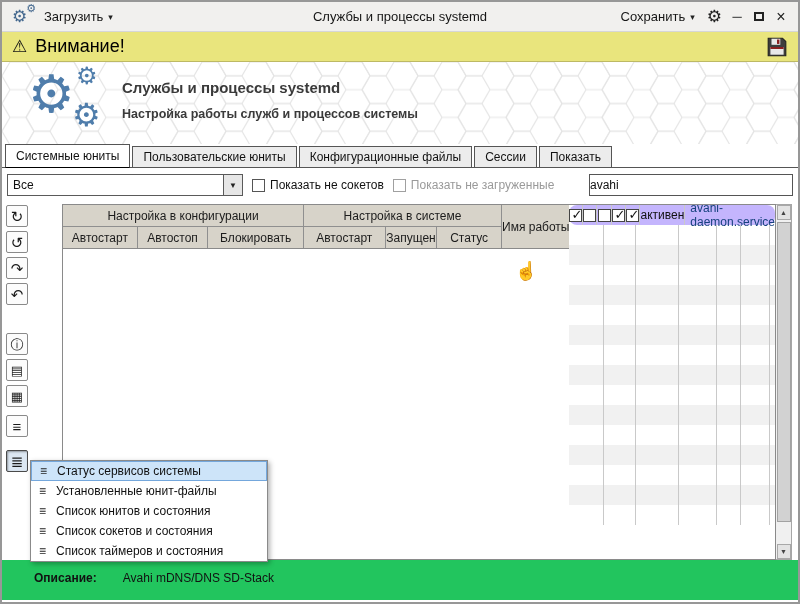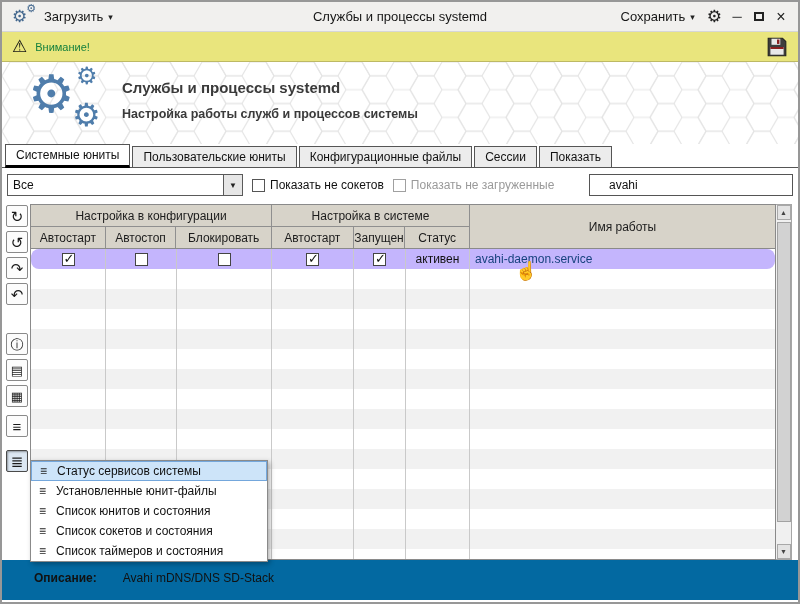--- a/index.html
+++ b/index.html
@@ -18,62 +18,62 @@
   .tb-btn { display:flex; align-items:center; gap:5px; background:transparent; border:none; font-family:inherit; font-size:13px; color:#161616; cursor:default; }
   .dd { font-size:9px; color:#222; }
   .tb-gear { font-size:17px; color:#222; margin-left:4px; }
   .winctl { display:inline-flex; align-items:center; justify-content:center; width:14px; height:16px; font-size:13px; color:#222; }
   .max-icon { width:10px; height:9px; border:2px solid #222; }
   .close { font-size:16px; }
 
   
   .warnbar { height:30px; background:#e9e57d; border-bottom:1px solid #bdb964; display:flex; align-items:center; gap:8px; padding:0 10px; }
   .warn-icon { font-size:17px; color:#141414; line-height:1; }
-  .warn-label { font-size:11px; color:#15803d; }
+  .warn-label { font-size:18px; color:#000000; }
   .save-file { margin-left:auto; display:flex; align-items:center; }
 
   
   .hero { position:relative; height:82px; background:#fff; overflow:hidden; }
   .hex-bg { position:absolute; inset:0; width:100%; height:100%; }
   .gears { position:absolute; left:26px; top:0px; width:96px; height:82px; color:#4f7dab; }
   .gear-big { position:absolute; left:0; top:4px; font-size:52px; line-height:56px; }
   .gear-sm1 { position:absolute; left:48px; top:0px; font-size:24px; }
   .gear-sm2 { position:absolute; left:44px; top:34px; font-size:32px; }
   .hero-title { position:absolute; left:120px; top:17px; font-size:15px; font-weight:bold; color:#3a3a3a; white-space:nowrap; }
   .hero-sub { position:absolute; left:120px; top:45px; font-size:12.5px; font-weight:bold; color:#3a3a3a; white-space:nowrap; }
 
   
   .tabbar { height:24px; display:flex; align-items:flex-end; padding-left:3px; background:#fff; border-bottom:1px solid #555; }
   .tab { position:relative; display:flex; align-items:center; height:21px; padding:0 10px; font-size:12px; color:#111; background:#ececec; border:1px solid #555; border-bottom:none; margin-right:2px; white-space:nowrap; }
-  .tab.active { height:24px; background:#fff; z-index:2; margin-bottom:-1px; border-bottom:3px solid #000000; }
+  .tab.active { height:24px; background:#fff; z-index:2; margin-bottom:-1px; border-bottom:1px solid #000000; }
 
   
   .filterbar { height:34px; display:flex; align-items:center; gap:9px; padding:0 5px; background:#fff; }
   .combo { width:236px; height:22px; border:1px solid #5a5a5a; background:#fff; display:flex; align-items:stretch; }
   .combo-value { flex:1; display:flex; align-items:center; padding:0 5px; font-size:12px; }
   .combo-btn { width:19px; border-left:1px solid #5a5a5a; background:#e6e6e6; display:flex; align-items:center; justify-content:center; font-size:8px; color:#222; }
   .chk-group { display:flex; align-items:center; gap:5px; }
   .chk { width:13px; height:13px; border:1px solid #555; background:#fff; }
   .chk.disabled { border-color:#a0a0a0; }
   .chk-label { font-size:12px; color:#111; white-space:nowrap; }
   .chk-label.disabled { color:#9a9a9a; }
-  .search { margin-left:auto; width:204px; height:22px; border:1px solid #555; font-family:inherit; font-size:12px; padding:0 19px; background:#fff; color:#111; }
+  .search { margin-left:auto; width:204px; height:22px; border:1px solid #555; font-family:inherit; font-size:12px; padding:0 0; background:#fff; color:#111; }
 
   
   .main { position:relative; height:358px; display:flex; padding:2px 6px 0 2px; background:#fff; }
   .side { width:26px; display:flex; flex-direction:column; align-items:center; padding-top:1px; }
   .tool-btn { width:22px; height:22px; flex:0 0 22px; border:1px solid #8a8a8a; border-radius:2px; background:#fcfcfc; display:flex; align-items:center; justify-content:center; font-size:15px; line-height:1; color:#1a1a1a; margin-bottom:4px; }
   .tool-btn .glyph { pointer-events:none; }
   .tool-btn.small-glyph { font-size:13px; }
   .gap-lg { margin-top:24px; }
   .gap-sm { margin-top:4px; }
   .gap-md { margin-top:9px; }
   .tool-btn.pressed { background:#dce7f2; border-color:#4a4a4a; box-shadow:inset 1px 1px 2px rgba(0,0,0,0.35); }
 
-  .tablewrap { flex:1; border:1px solid #8a8a8a; background:#fff; display:flex; flex-direction:column; overflow:hidden; }
+  .tablewrap { flex:1; border:1px solid #8a8a8a; background:#fff; display:flex; flex-direction:row; overflow:hidden;margin-left:32px; }
   .thead { display:flex; height:44px; background:#d7d3c9; border-bottom:1px solid #8a8a8a; font-size:12px; color:#1c1c1c; }
   .hgroup { display:flex; flex-direction:column; border-right:1px solid #8f8f8f; }
   .hg-config { width:241px; }
   .hg-system { width:198px; }
   .hrow1 { height:22px; display:flex; align-items:center; justify-content:center; border-bottom:1px solid #8f8f8f; white-space:nowrap; }
   .hrow2 { flex:1; display:flex; }
   .hc { display:flex; align-items:center; justify-content:center; border-right:1px solid #8f8f8f; white-space:nowrap; overflow:hidden; }
   .hc:last-child { border-right:none; }
   .hc1{width:75px}.hc2{width:71px}.hc3{width:95px}.hc4{width:82px}.hc5{width:52px}.hc6{width:64px}
   .hname { flex:1; display:flex; align-items:center; justify-content:center; }
@@ -91,21 +91,21 @@
   .status-text { font-size:12px; color:#111; }
   .unit-link { font-size:12px; color:#17427e; cursor:pointer; }
 
   .scrollbar { width:16px; height:356px; margin-left:0; background:#f0f0f0; border:1px solid #a6a6a6; border-left:none; display:flex; flex-direction:column; align-items:center; }
   .sb-btn { width:14px; height:15px; flex:0 0 15px; background:#e3e3e3; border:1px solid #a8a8a8; display:flex; align-items:center; justify-content:center; font-size:7px; color:#444; }
   .sb-up { margin-top:0; }
   .sb-down { margin-top:auto; }
   .sb-thumb { width:14px; height:300px; margin-top:2px; background:#d2d2d2; border:1px solid #a2a2a2; }
 
   
-  .footer { height:40px; display:flex; align-items:flex-start; padding:11px 0 0 32px; background:#0369a1; }
+  .footer { height:40px; display:flex; align-items:flex-start; padding:11px 0 0 32px; background:#22c55e; }
   .footer-label { font-size:12px; font-weight:bold; color:#111; }
   .footer-value { font-size:12px; color:#111; margin-left:26px; }
 
   
   .context-menu { position:absolute; left:28px; top:458px; width:238px; background:#fff; border:1px solid #8a8a8a; box-shadow:2px 2px 5px rgba(0,0,0,0.3); z-index:10; }
   .menu-item { height:20px; display:flex; align-items:center; gap:7px; padding:0 5px; font-size:12px; color:#111; white-space:nowrap; }
   .menu-item.selected { background:#cde4f9; border:1px solid #74a7dc; }
   .menu-icon { width:13px; text-align:center; font-size:12px; font-weight:bold; color:#222; }
 
   

